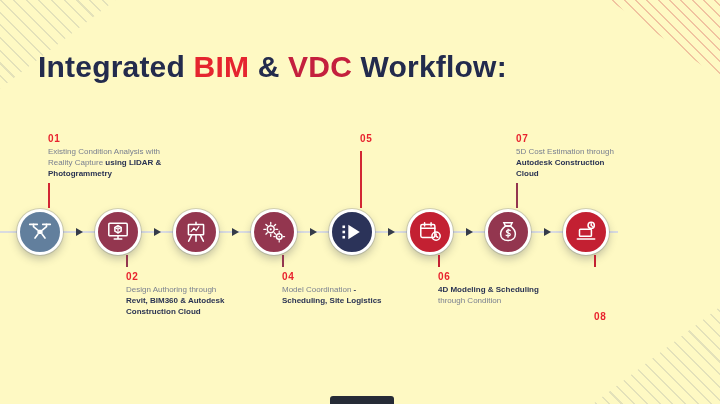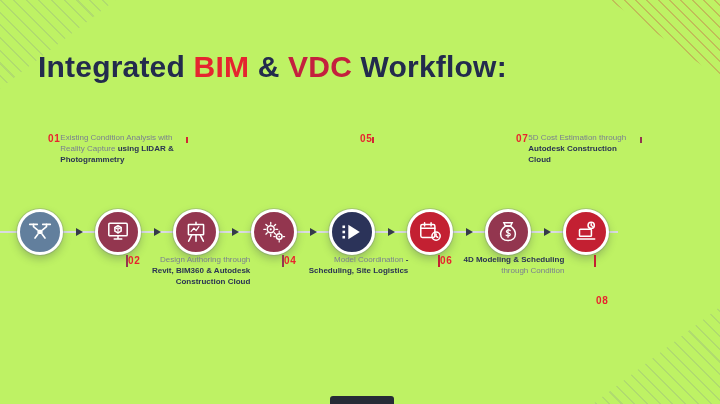--- a/index.html
+++ b/index.html
@@ -1,17 +1,17 @@
 <!DOCTYPE html>
 <html><head>
 <meta charset="utf-8">
 <style>
   html,body{margin:0;padding:0;background:#e9e9e9;}
   .canvas{
-    position:relative;width:720px;height:404px;background:#bef264;overflow:hidden;
+    position:relative;width:720px;height:404px;background:#fef9c3;overflow:hidden;
     font-family:"Liberation Sans",sans-serif;margin:0 auto;
   }
   
   .corner{position:absolute;pointer-events:none;}
   .corner-tl{left:-15px;top:-15px;width:150px;height:115px;
     background:repeating-linear-gradient(45deg,rgba(125,135,150,.38) 0 1.5px,transparent 1.5px 9px);
     clip-path:polygon(0 0,100% 0,0 100%);opacity:.55;}
   .corner-tr{right:-10px;top:-10px;width:135px;height:95px;
     background:repeating-linear-gradient(45deg,rgba(200,35,55,.42) 0 1.5px,transparent 1.5px 8px);
     clip-path:polygon(0 0,100% 0,100% 100%);opacity:.6;}
@@ -27,23 +27,23 @@
   .circle{
     position:absolute;top:209px;width:46px;height:46px;border-radius:50%;
     border:3px solid #fff;box-sizing:border-box;display:flex;align-items:center;justify-content:center;
     box-shadow:0 0 0 1px rgba(110,120,135,.28),0 4px 9px rgba(40,50,70,.28);
   }
   .circle svg{display:block;}
 
   .arrow{position:absolute;top:227.5px;width:0;height:0;
     border-left:7px solid #353b49;border-top:4.5px solid transparent;border-bottom:4.5px solid transparent;}
 
-  .step{position:absolute;display:flex;flex-direction:row;align-items:flex-start;}
+  .step{position:absolute;display:flex;flex-direction:column;align-items:flex-start;}
   .step-top{top:133px;height:75px;}
-  .step-bottom{top:255px;text-align:right;}
+  .step-bottom{top:255px;}
   .num{font-size:10px;font-weight:800;letter-spacing:.6px;margin-bottom:3px;}
   .desc{font-size:8px;line-height:1.35;color:#7a8090;}
   .desc .b{font-weight:700;color:#2a3353;}
   .connector{width:2px;}
   .step-top .connector{flex:1;min-height:6px;margin-top:4px;}
   .step-bottom .connector{height:12px;margin-bottom:4px;}
 
   .bottom-banner{position:absolute;left:330px;top:396px;width:64px;height:8px;background:#262b36;border-radius:3px 3px 0 0;}
 </style>
 </head>

